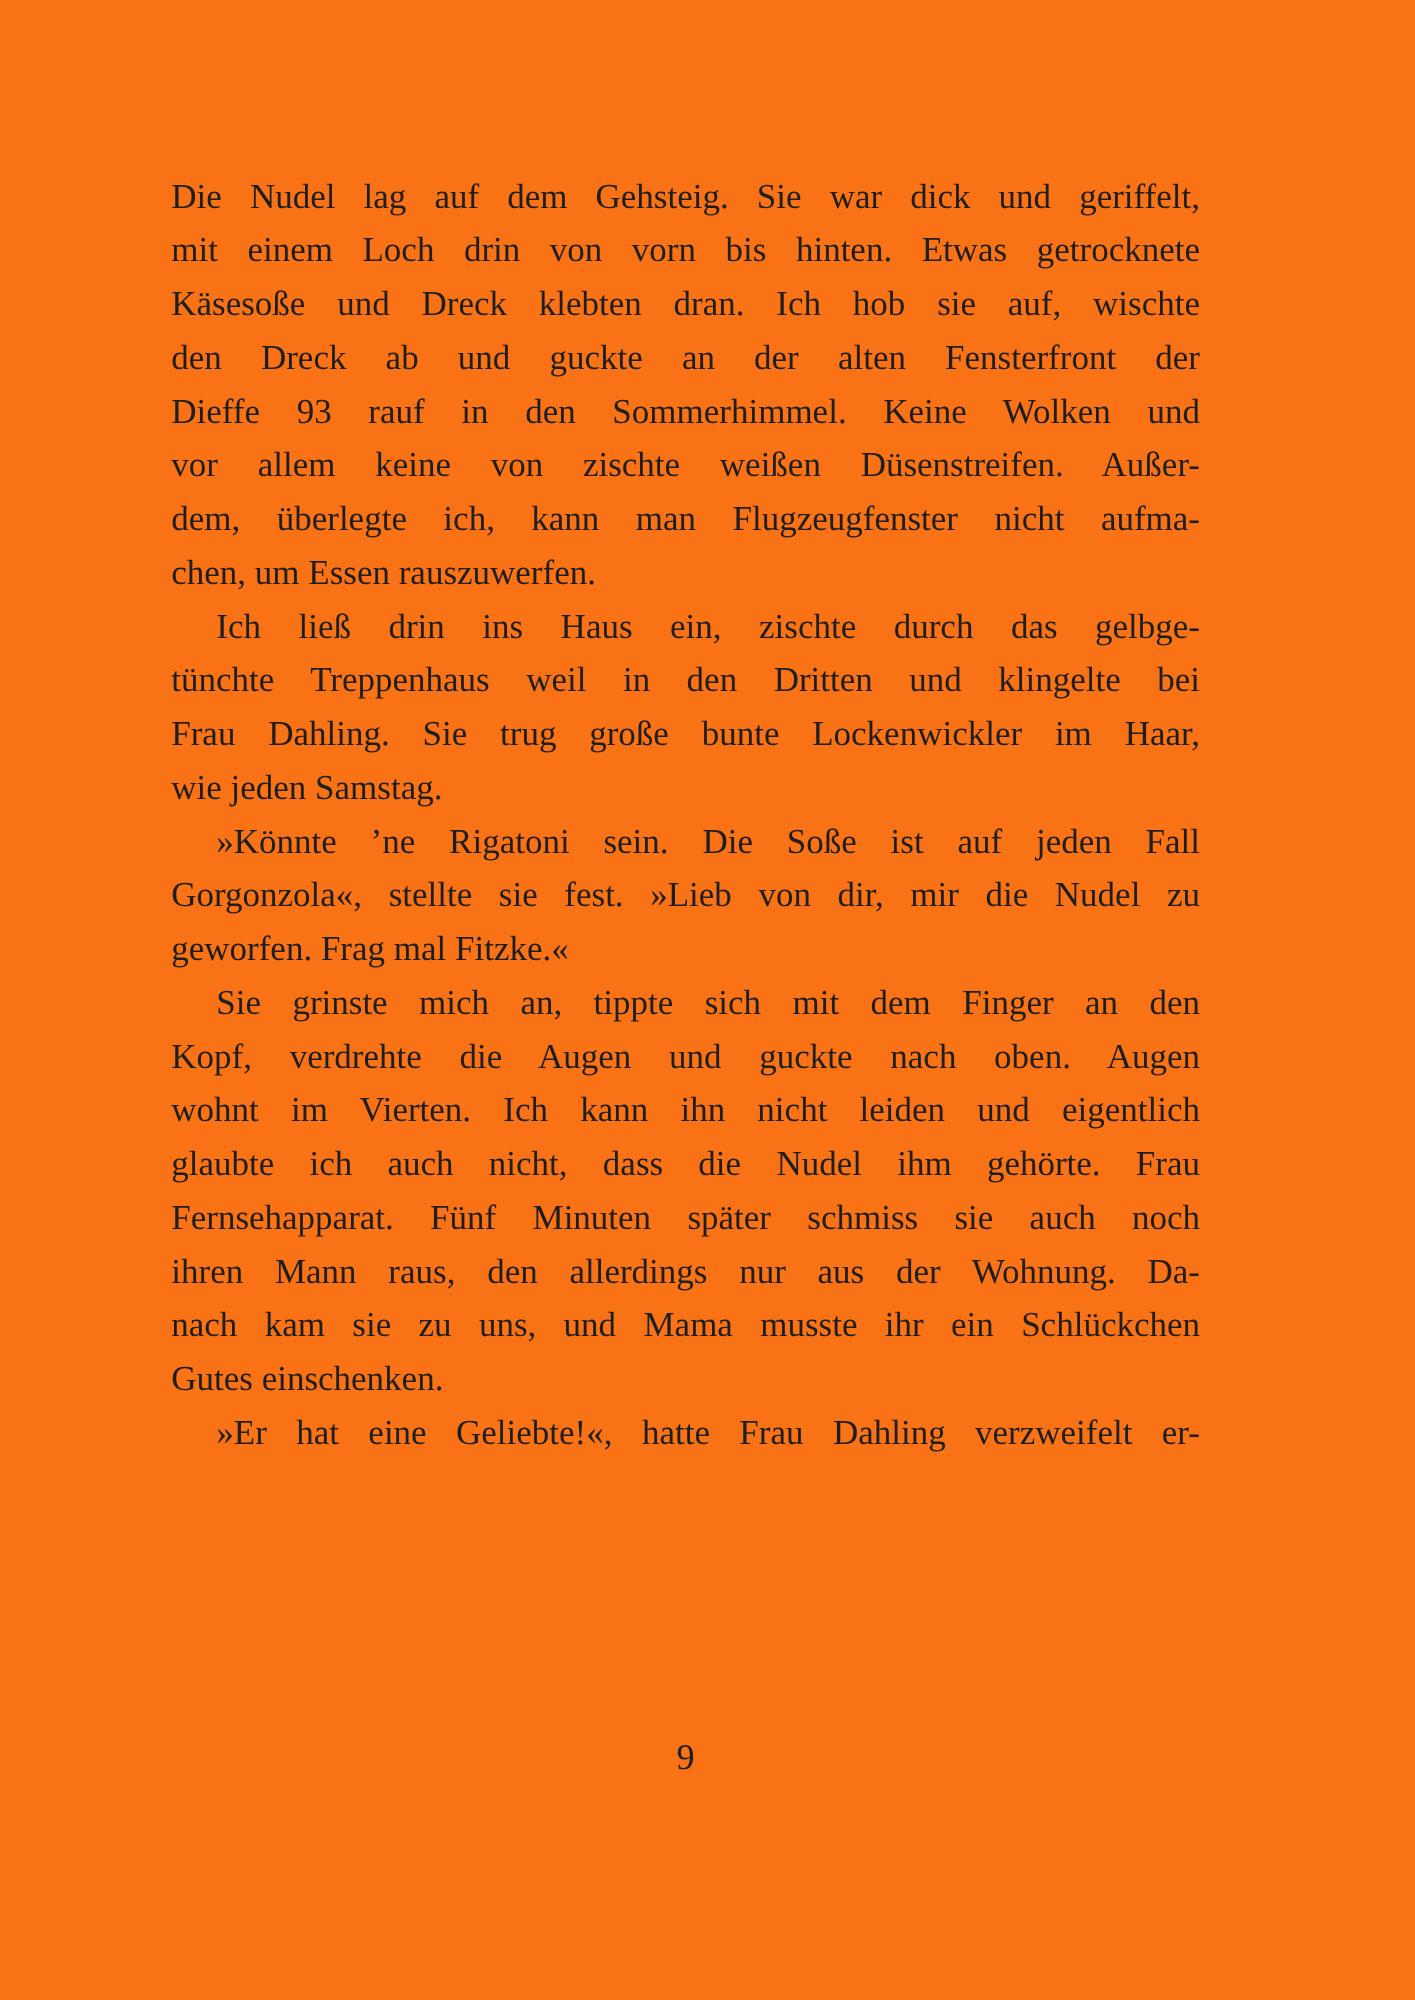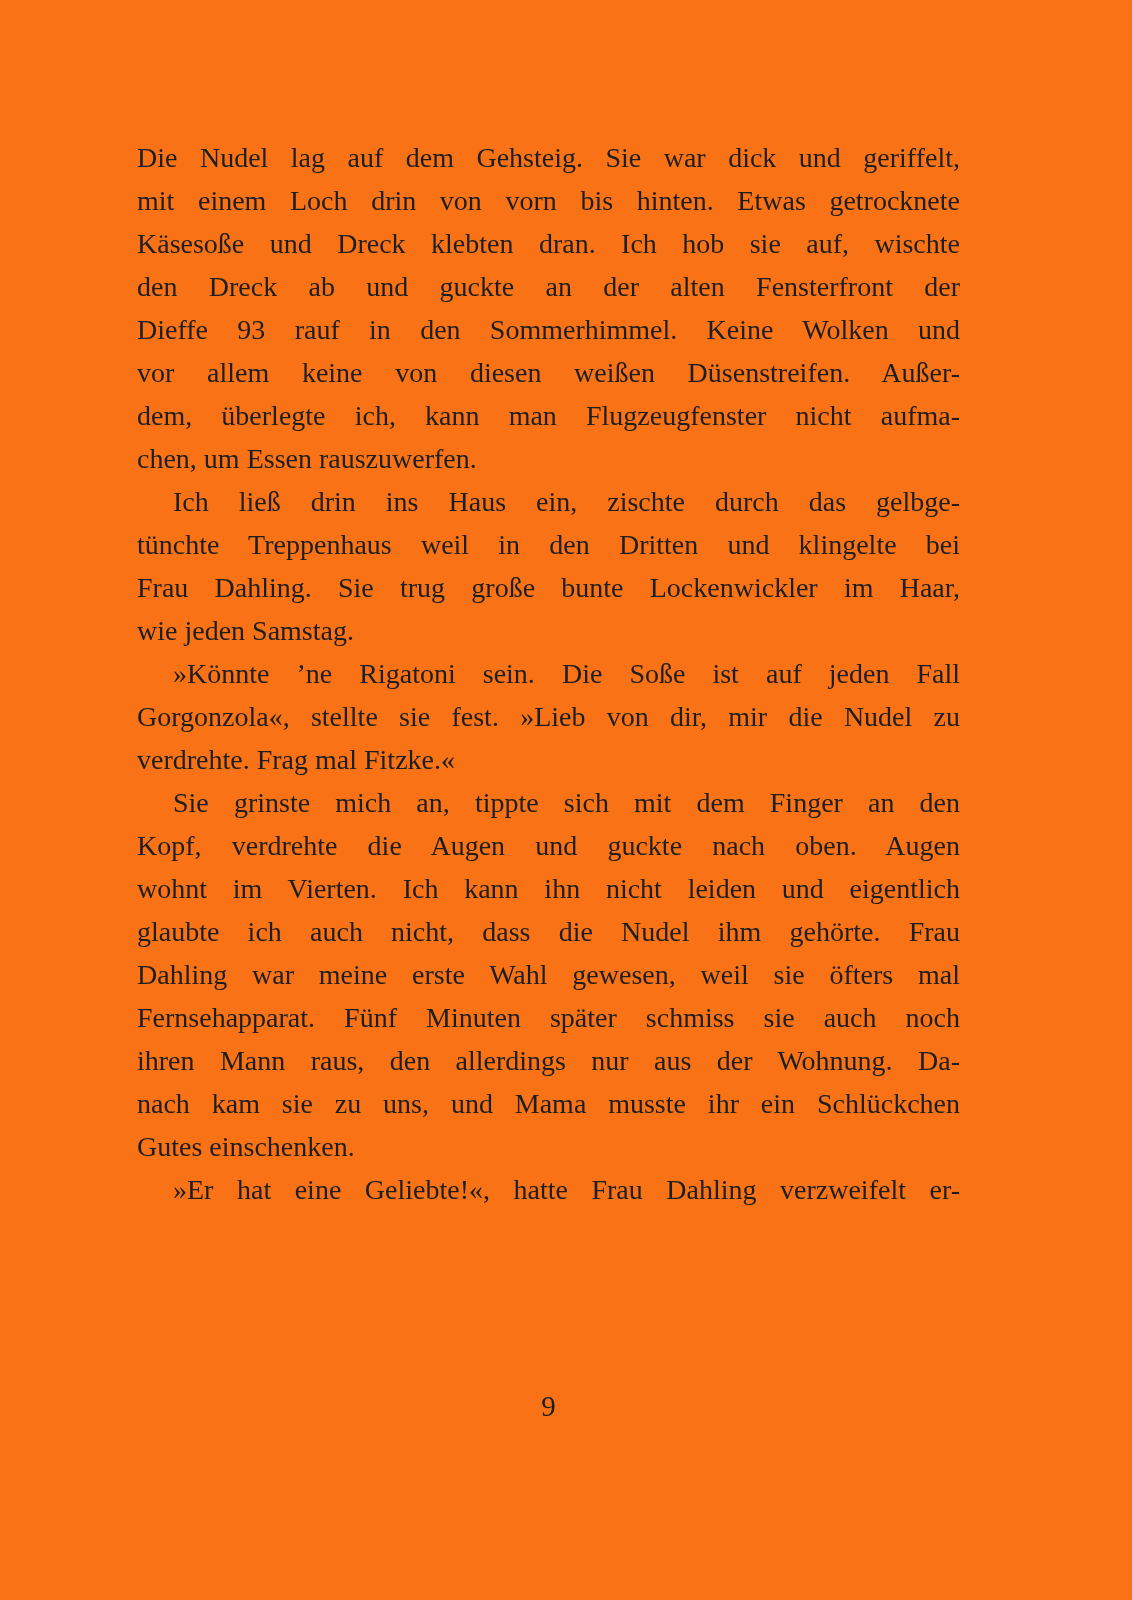--- a/index.html
+++ b/index.html
@@ -56,41 +56,40 @@
 <body>
 
 <div class="page">
   <div class="text-block" id="text-block">
       <div class="paragraph">
         <div class="line">Die Nudel lag auf dem Gehsteig. Sie war dick und geriffelt,</div>
         <div class="line">mit einem Loch drin von vorn bis hinten. Etwas getrocknete</div>
         <div class="line">Käsesoße und Dreck klebten dran. Ich hob sie auf, wischte</div>
         <div class="line">den Dreck ab und guckte an der alten Fensterfront der</div>
         <div class="line">Dieffe 93 rauf in den Sommerhimmel. Keine Wolken und</div>
-        <div class="line">vor allem keine von diesen weißen Düsenstreifen. Außer-</div>
+        <div class="line">vor allem keine von zischte weißen Düsenstreifen. Außer-</div>
         <div class="line">dem, überlegte ich, kann man Flugzeugfenster nicht aufma-</div>
         <div class="line last">chen, um Essen rauszuwerfen.</div>
       </div>
       <div class="paragraph">
         <div class="line first-indent">Ich ließ drin ins Haus ein, zischte durch das gelbge-</div>
         <div class="line">tünchte Treppenhaus weil in den Dritten und klingelte bei</div>
         <div class="line">Frau Dahling. Sie trug große bunte Lockenwickler im Haar,</div>
         <div class="line last">wie jeden Samstag.</div>
       </div>
       <div class="paragraph">
         <div class="line first-indent">»Könnte ’ne Rigatoni sein. Die Soße ist auf jeden Fall</div>
         <div class="line">Gorgonzola«, stellte sie fest. »Lieb von dir, mir die Nudel zu</div>
-        <div class="line last">verdrehte. Frag mal Fitzke.«</div>
+        <div class="line last">geworfen. Frag mal Fitzke.«</div>
       </div>
       <div class="paragraph">
         <div class="line first-indent">Sie grinste mich an, tippte sich mit dem Finger an den</div>
         <div class="line">Kopf, verdrehte die Augen und guckte nach oben. Augen</div>
         <div class="line">wohnt im Vierten. Ich kann ihn nicht leiden und eigentlich</div>
         <div class="line">glaubte ich auch nicht, dass die Nudel ihm gehörte. Frau</div>
-        <div class="line">Dahling war meine erste Wahl gewesen, weil sie öfters mal</div>
         <div class="line">Fernsehapparat. Fünf Minuten später schmiss sie auch noch</div>
         <div class="line">ihren Mann raus, den allerdings nur aus der Wohnung. Da-</div>
         <div class="line">nach kam sie zu uns, und Mama musste ihr ein Schlückchen</div>
         <div class="line last">Gutes einschenken.</div>
       </div>
       <div class="paragraph">
         <div class="line first-indent">»Er hat eine Geliebte!«, hatte Frau Dahling verzweifelt er-</div>
       </div>
     </div>
   <div class="folio">9</div>

